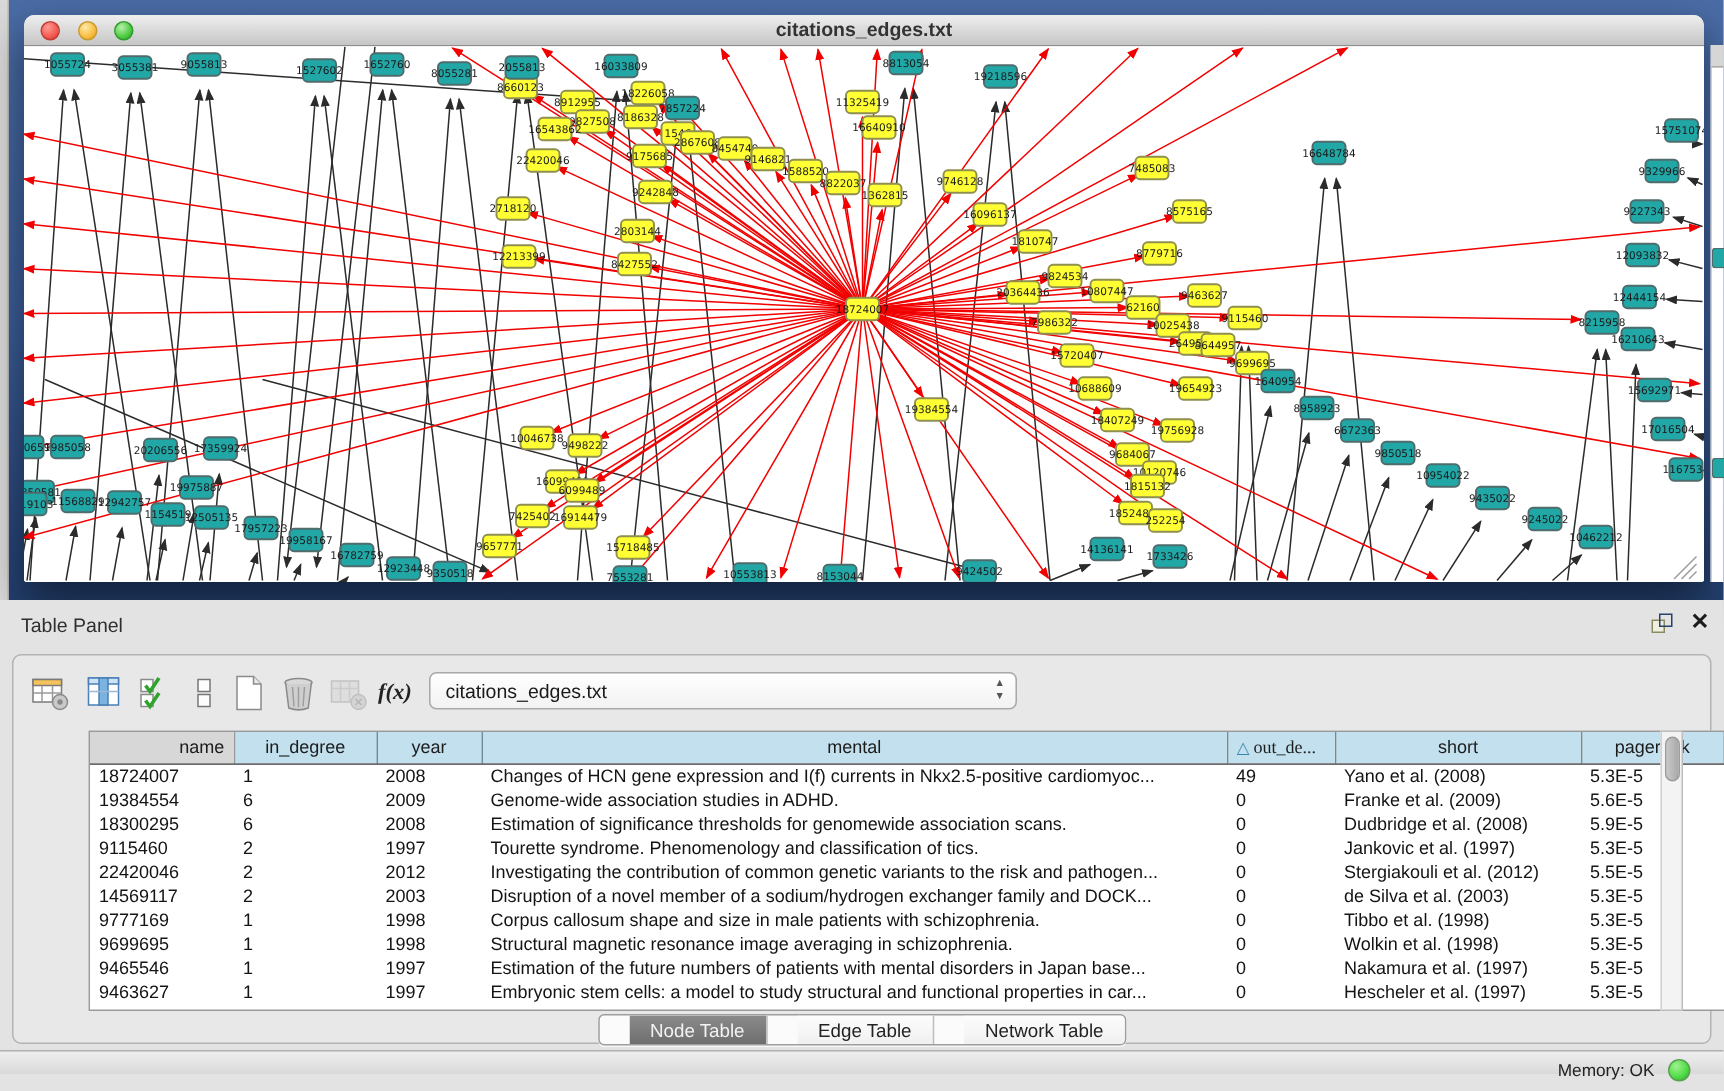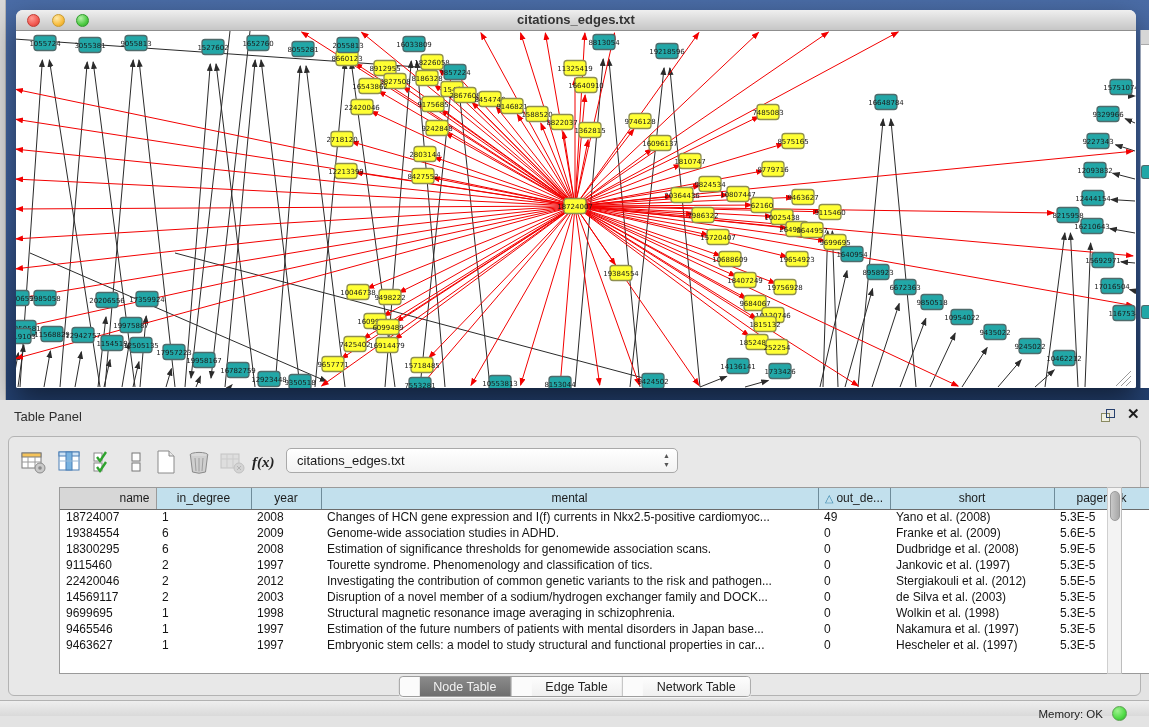--- a/index.html
+++ b/index.html
@@ -574,21 +574,21 @@
         <col style="width:72px">
           <col style="width:164px">
           <col style="width:95px">
       </colgroup>
       <thead>
           <tr id="head-row">
             <th class="first" style="text-align: right;">name</th>
             <th style="text-align: center;">in_degree</th>
             <th style="text-align: center;">year</th>
             <th style="text-align: center;">mental</th>
-            <th style="text-align: center;"><span class="sort-tri">△ </span>out_de...</th>
+            <th style="text-align: left; font-family: Liberation Serif, serif;"><span class="sort-tri">△ </span>out_de...</th>
             <th style="text-align: center;">short</th>
             <th style="text-align: center;">pagerank</th>
           </tr>
         </thead>
       <tbody id="body-rows">
           <tr class="datarow">
             <td>18724007</td>
             <td>1</td>
             <td>2008</td>
             <td>Changes of HCN gene expression and I(f) currents in Nkx2.5-positive cardiomyoc...</td>
@@ -635,20 +635,29 @@
           <tr class="datarow">
             <td>14569117</td>
             <td>2</td>
             <td>2003</td>
             <td>Disruption of a novel member of a sodium/hydrogen exchanger family and DOCK...</td>
             <td>0</td>
             <td>de Silva et al. (2003)</td>
             <td>5.3E-5</td>
           </tr>
           <tr class="datarow">
+            <td>9777169</td>
+            <td>1</td>
+            <td>1998</td>
+            <td>Corpus callosum shape and size in male patients with schizophrenia.</td>
+            <td>0</td>
+            <td>Tibbo et al. (1998)</td>
+            <td>5.3E-5</td>
+          </tr>
+          <tr class="datarow">
             <td>9699695</td>
             <td>1</td>
             <td>1998</td>
             <td>Structural magnetic resonance image averaging in schizophrenia.</td>
             <td>0</td>
             <td>Wolkin et al. (1998)</td>
             <td>5.3E-5</td>
           </tr>
           <tr class="datarow">
             <td>9465546</td>

